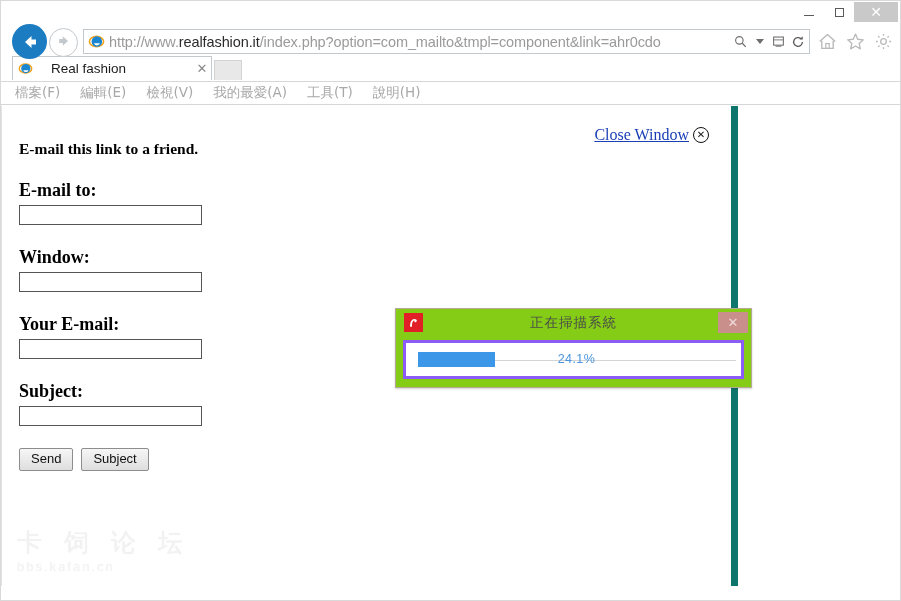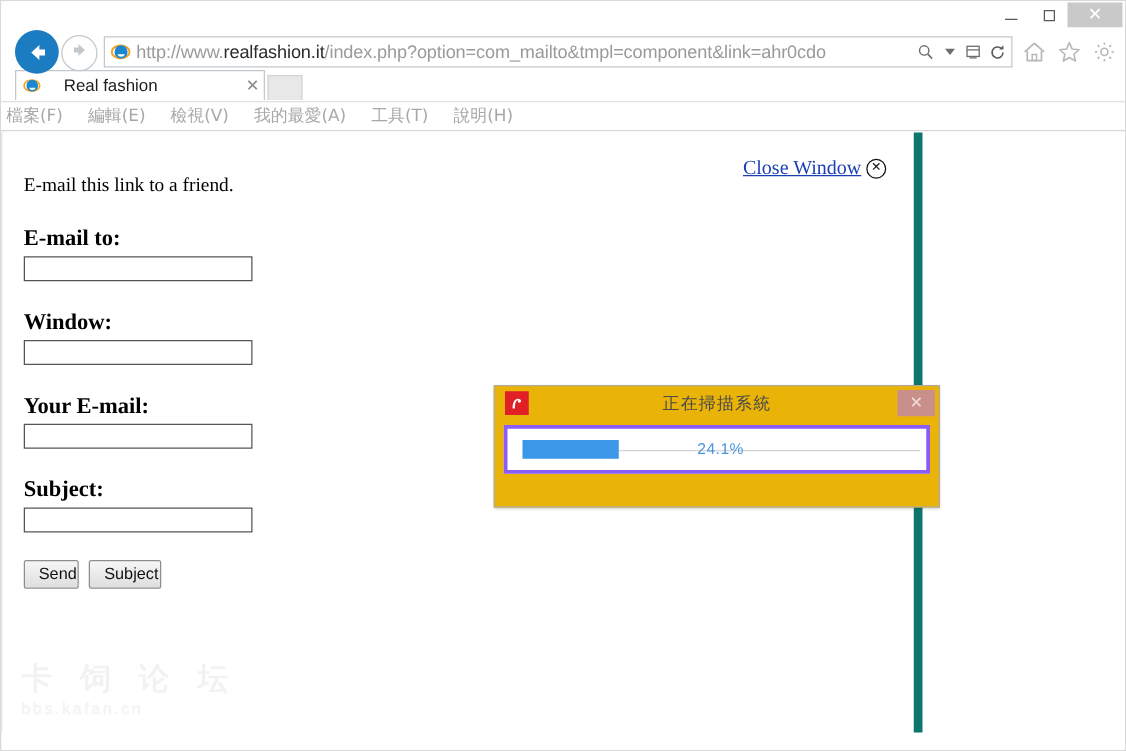--- a/index.html
+++ b/index.html
@@ -90,21 +90,21 @@
   .tab .tab-close{width:18px;text-align:center;color:#8a8a8a;font-size:13px;font-family:"Liberation Sans",sans-serif;}
   .tab-new{
     position:absolute;left:213px;top:5px;width:28px;height:20px;
     background:#e8e8e8;border:1px solid #d3d3d3;border-bottom:none;box-sizing:border-box;
   }
   .tabstrip .underline{position:absolute;left:0;bottom:0;width:899px;height:1px;background:#d7d7d7;}
 
   
   .menubar{
     position:absolute;left:0;top:81px;width:899px;height:23px;background:#ffffff;
-    display:flex;align-items:center;padding-left:4px;box-sizing:border-box;
+    display:flex;align-items:center;padding-left:14px;box-sizing:border-box;
     border-bottom:1px solid #d7d7d7;
   }
   .menu-item{
     font-size:13.5px;color:#a8a8a8;margin-right:20px;white-space:nowrap;
     font-family:"DejaVu Sans","Liberation Sans",sans-serif;
   }
 
   
   .viewport{
     position:absolute;left:0;top:105px;width:737px;height:480px;
@@ -122,54 +122,54 @@
     width:14px;height:14px;border-radius:50%;border:1.4px solid #111;
     display:inline-flex;align-items:center;justify-content:center;
     font-size:10px;line-height:1;color:#111;font-family:"DejaVu Sans",sans-serif;
   }
 
   
   .mailform{
     position:absolute;left:17px;top:34px;
     font-family:"Liberation Serif","DejaVu Serif",serif;color:#000000;
   }
-  .intro{font-size:15.5px;margin:0 0 22px 0;}
+  .intro{font-size:15.5px;margin:0 0 22px 0;font-weight:bold;}
   .fieldlabel{font-size:18px;margin:0 0 4px 0;font-weight:bold;}
   .textinput{
     width:183px;height:20px;border:1px solid #555555;background:#ffffff;
     box-sizing:border-box;margin:0 0 22px 0;display:block;
     font-family:"Liberation Serif",serif;font-size:13px;padding:0 3px;color:#000;
     outline:none;
   }
   .btnrow{display:flex;gap:8px;margin-top:2px;}
   .btn{
     font-family:"Liberation Sans","DejaVu Sans",sans-serif;font-size:13px;color:#111;
     background:linear-gradient(#f6f6f6,#dedede);
     border:1px solid #8d8d8d;border-radius:2px;
-    padding:3px 1px 4px 11px;line-height:14px;cursor:default;
+    padding:3px 11px 4px 11px;line-height:14px;cursor:default;
   }
 
   
   .watermark{
     position:absolute;left:15px;bottom:12px;user-select:none;pointer-events:none;
   }
   .wm-cn{
     font-family:"DejaVu Sans","Liberation Sans",sans-serif;
     font-size:25px;letter-spacing:7px;color:#f2f2f2;
     text-shadow:0 0 1px #e6e6e6;line-height:1.15;
   }
   .wm-en{
     font-family:"Liberation Sans",sans-serif;font-size:13px;letter-spacing:2px;
     color:#f4f4f4;text-shadow:0 0 1px #ececec;margin-top:1px;
   }
 
   
   .dlg{
-    position:absolute;left:394px;top:307px;width:357px;height:98px;
-    background:#eab308;border:1px solid #b4aa94;box-sizing:border-box;
+    position:absolute;left:394px;top:307px;width:357px;height:80px;
+    background:#84cc16;border:1px solid #b4aa94;box-sizing:border-box;
     box-shadow:0 1px 2px rgba(0,0,0,0.18);
   }
   .dlg-title{
     position:relative;height:28px;display:flex;align-items:center;
   }
   .avira-logo{
     position:absolute;left:8px;top:4px;width:19px;height:19px;background:#e01f26;
     display:flex;align-items:center;justify-content:center;
   }
   .avira-logo svg{display:block;}

